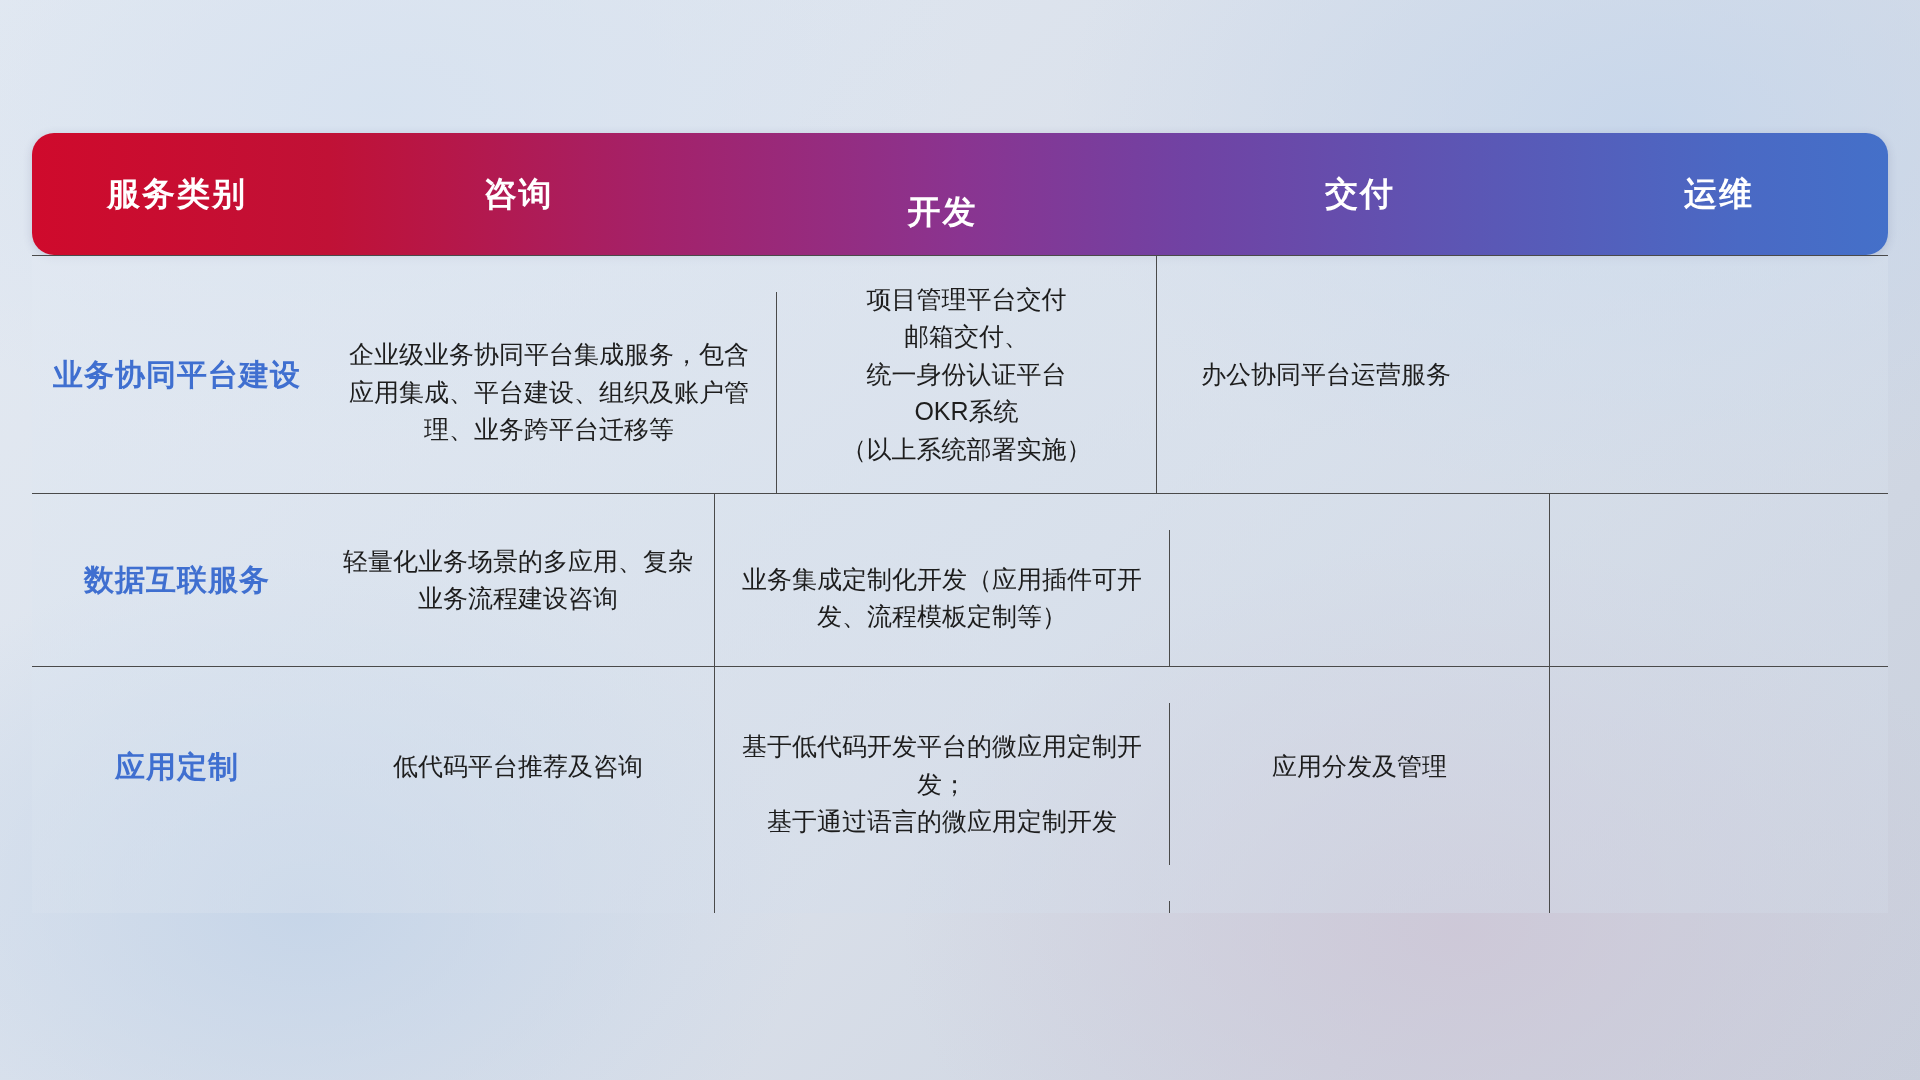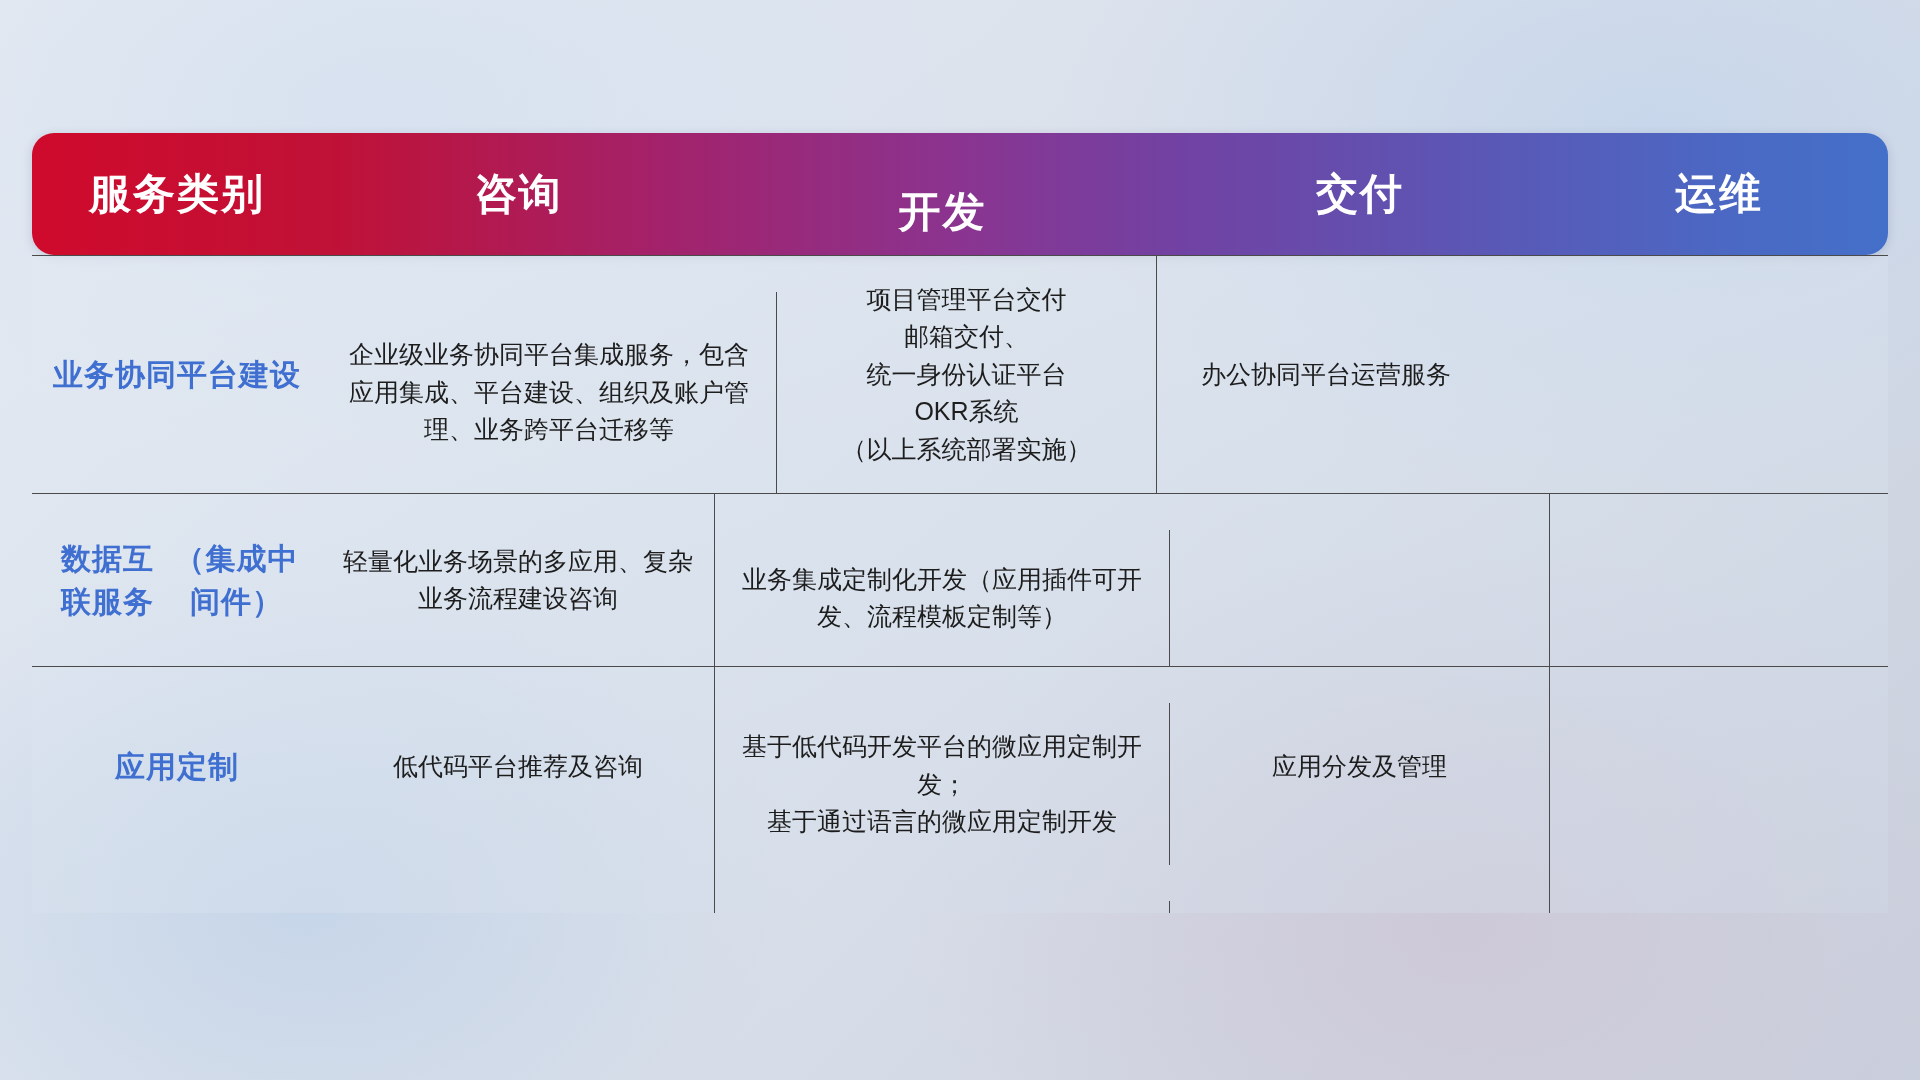--- a/index.html
+++ b/index.html
@@ -39,21 +39,21 @@
     display: flex;
     align-items: center;
     height: 122px;
     border-radius: 22px;
     background: linear-gradient(90deg, #cf0a2c 0%, #c01136 16%, #a3226b 34%, #8a3490 50%, #7142a3 62%, #5b57b5 78%, #4a69c4 92%, #4470c9 100%);
     box-shadow: 0 2px 10px rgba(60,60,110,0.18);
     overflow: hidden;
   }
   .header-cell {
     color: #ffffff;
-    font-size: 42px;
+    font-size: 33px;
     font-weight: bold;
     text-align: center;
     letter-spacing: 2px;
     white-space: nowrap;
   }
   .c0 { width: 290px; }
   .c1 { width: 393px; }
   .c2 { width: 455px; margin-top: 36px; }
   .c3 { width: 380px; }
   .c4 { width: 338px; }
@@ -148,21 +148,20 @@
         </div>
         <div class="cell c4">
           <span>办公协同平台运营服务</span>
         </div>
       </div>
 
       <div class="row r1">
         <div class="cell c0 cat">
           <span>数据互联服务</span>
             <br>
-          <span>（集成中间件）</span>
         </div>
         <div class="cell c1 vline">
           <span>轻量化业务场景的多应用、复杂业务流程建设咨询</span>
         </div>
         <div class="cell c2 vline">
           <span>业务集成定制化开发（应用插件可开发、流程模板定制等）</span>
         </div>
         <div class="cell c3 vline cell-empty">
           <span></span>
         </div>

